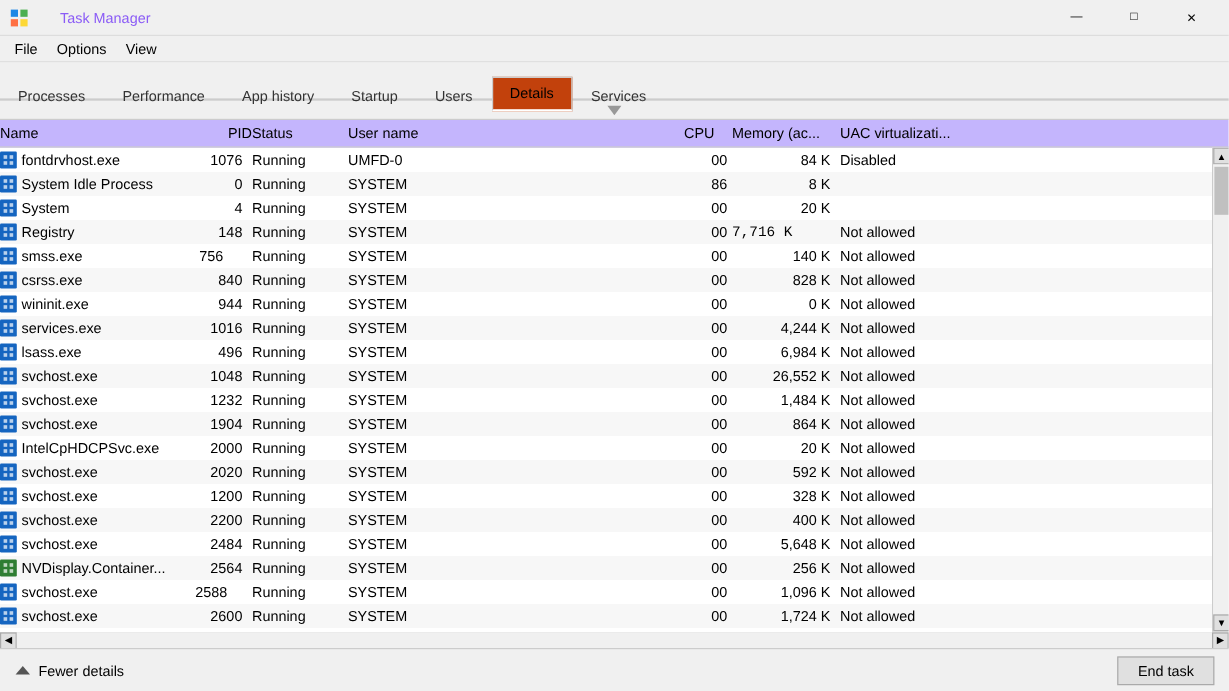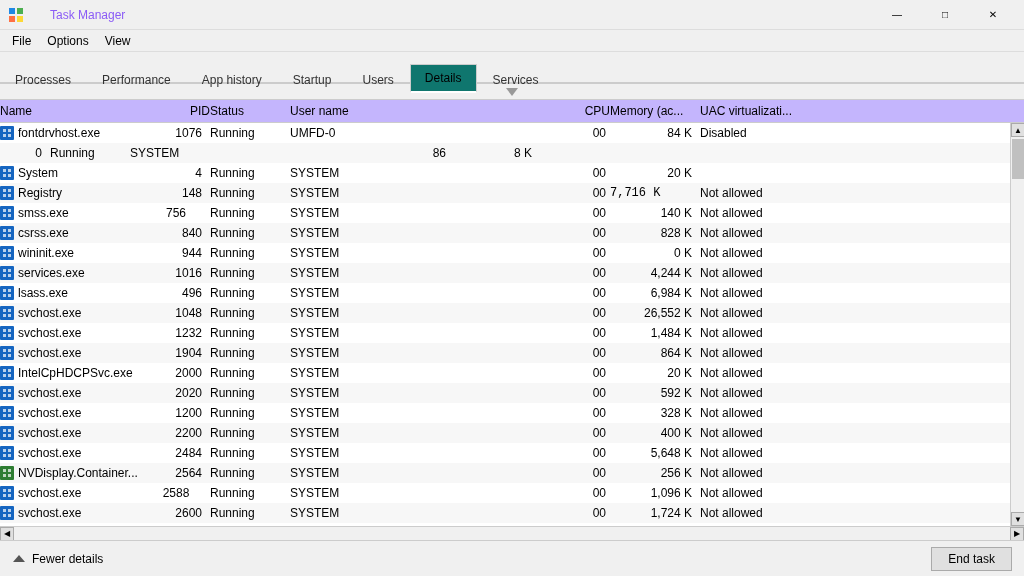--- a/index.html
+++ b/index.html
@@ -85,21 +85,21 @@
       font-size: 12px;
       border: 1px solid transparent;
       border-bottom: none;
       margin-right: 1px;
       background: transparent;
       color: #333;
       position: relative;
       top: 11px;
     }
     .tab.active {
-      background: #0f766e;
+      background: #c2410c;
       border: 1px solid #ccc;
       border-bottom: 2px solid #fff;
       color: #000;
       font-weight: 500;
       z-index: 1;
     }
 
     
     #column-sort {
       height: 16px;
@@ -126,21 +126,21 @@
       font-size: 12px;
       font-weight: 500;
       padding: 3px 0;
       flex-shrink: 0;
     }
 
     .col-name { width: 160px; padding-left: 6px; flex-shrink: 0; }
     .col-pid { width: 50px; text-align: right; padding-right: 8px; flex-shrink: 0; }
     .col-status { width: 80px; flex-shrink: 0; }
     .col-username { width: 280px; flex-shrink: 0; }
-    .col-cpu { width: 40px; text-align: right; padding-right: 4px; flex-shrink: 0; }
+    .col-cpu { width: 40px; padding-right: 4px; flex-shrink: 0; }
     .col-memory { width: 90px; text-align: left; padding-right: 8px; flex-shrink: 0; }
     .col-uac { width: 130px; flex-shrink: 0; }
 
     #table-body {
       flex: 1;
       overflow-y: auto;
       overflow-x: hidden;
     }
 
     .table-row {
@@ -338,20 +338,31 @@
       <span>fontdrvhost.exe</span>
     </div>
     <div class="cell col-pid" style="text-align:right;padding-right:8px;">1076</div>
     <div class="cell col-status">Running</div>
     <div class="cell col-username">UMFD-0</div>
     <div class="cell col-cpu" style="text-align:right;padding-right:4px;">00</div>
     <div class="cell col-memory" style="text-align:right;padding-right:8px;">84 K</div>
     <div class="cell col-uac">Disabled</div>
   </div>
         <div class="table-row">
+    <div class="cell col-name cell-icon">
+      <div class="proc-icon" style="background:#1565c0">
+        <svg width="10" height="10" viewBox="0 0 10 10" fill="none" xmlns="http://www.w3.org/2000/svg">
+          <rect x="1" y="1" width="3" height="3" fill="rgba(255,255,255,0.7)"></rect>
+          <rect x="6" y="1" width="3" height="3" fill="rgba(255,255,255,0.7)"></rect>
+          <rect x="1" y="6" width="3" height="3" fill="rgba(255,255,255,0.7)"></rect>
+          <rect x="6" y="6" width="3" height="3" fill="rgba(255,255,255,0.7)"></rect>
+        </svg>
+      </div>
+      <span>System Idle Process</span>
+    </div>
     <div class="cell col-pid" style="text-align:right;padding-right:8px;">0</div>
     <div class="cell col-status">Running</div>
     <div class="cell col-username">SYSTEM</div>
     <div class="cell col-cpu" style="text-align:right;padding-right:4px;">86</div>
     <div class="cell col-memory" style="text-align:right;padding-right:8px;">8 K</div>
     <div class="cell col-uac"></div>
   </div>
         <div class="table-row">
     <div class="cell col-name cell-icon">
       <div class="proc-icon" style="background:#1565c0">

